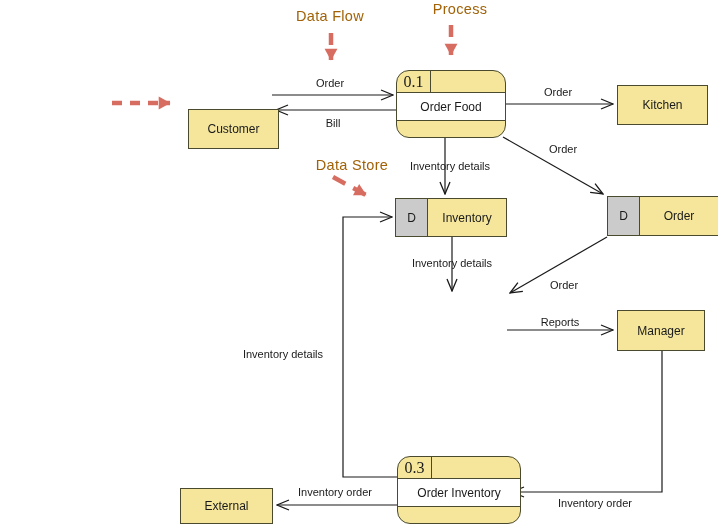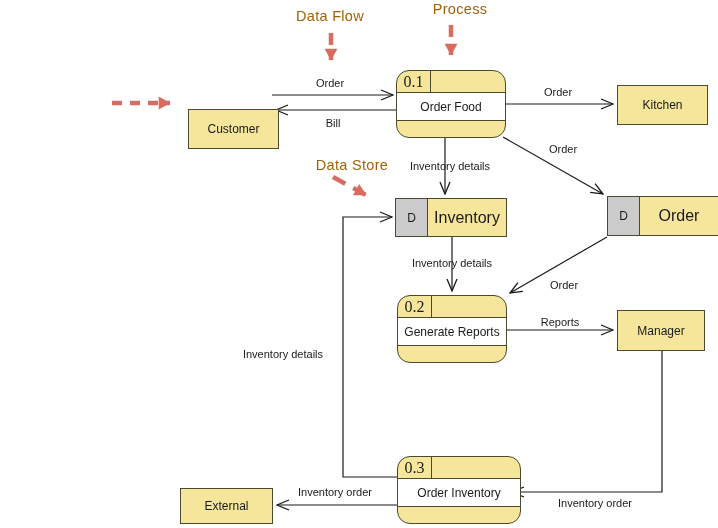--- a/index.html
+++ b/index.html
@@ -28,21 +28,21 @@
     height:27px; background:#ffffff; border-bottom:1.3px solid #4a4a2e;
     display:flex; align-items:center; justify-content:center; font-size:12px;
   }
   .p-foot { flex:1; }
 
   .store { position:absolute; box-sizing:border-box; border:1.5px solid #4a4a2e; display:flex; z-index:2; }
   .s-tag {
     width:31px; background:#CBCBCB; border-right:1.4px solid #4a4a2e;
     display:flex; align-items:center; justify-content:center; font-size:12px;
   }
-  .s-name { flex:1; background:#F5E69C; display:flex; align-items:center; justify-content:center; font-size:16px; }
+  .s-name { flex:1; background:#F5E69C; display:flex; align-items:center; justify-content:center; font-size:12px; }
 
   .flabel {
     position:absolute; transform:translate(-50%,-50%); font-size:11px;
     white-space:nowrap; z-index:3; color:#1a1a1a;
   }
   .ann {
     position:absolute; transform:translate(-50%,-50%); font-size:14.5px; font-weight:normal;
     color:#a16207; white-space:nowrap; letter-spacing:0.3px; z-index:3;
   }
 </style>
@@ -101,27 +101,20 @@
   </div>
 
   <div class="process" style="left:396px; top:70px; width:110px; height:68px;">
     <div class="p-head">
       <div class="p-num">0.1</div>
     </div>
     <div class="p-body">Order Food</div>
     <div class="p-foot"></div>
   </div>
 
-  <div class="process" style="left:397px; top:295px; width:110px; height:68px;">
-    <div class="p-head">
-      <div class="p-num">0.2</div>
-    </div>
-    <div class="p-body">Generate Reports</div>
-    <div class="p-foot"></div>
-  </div>
 
   <div class="process" style="left:397px; top:456px; width:124px; height:68px;justify-content:space-between;">
     <div class="p-head">
       <div class="p-num">0.3</div>
     </div>
     <div class="p-body">Order Inventory</div>
     <div class="p-foot"></div>
   </div>
 
   <div class="store" style="left:395px; top:198px; width:112px; height:39px;">

